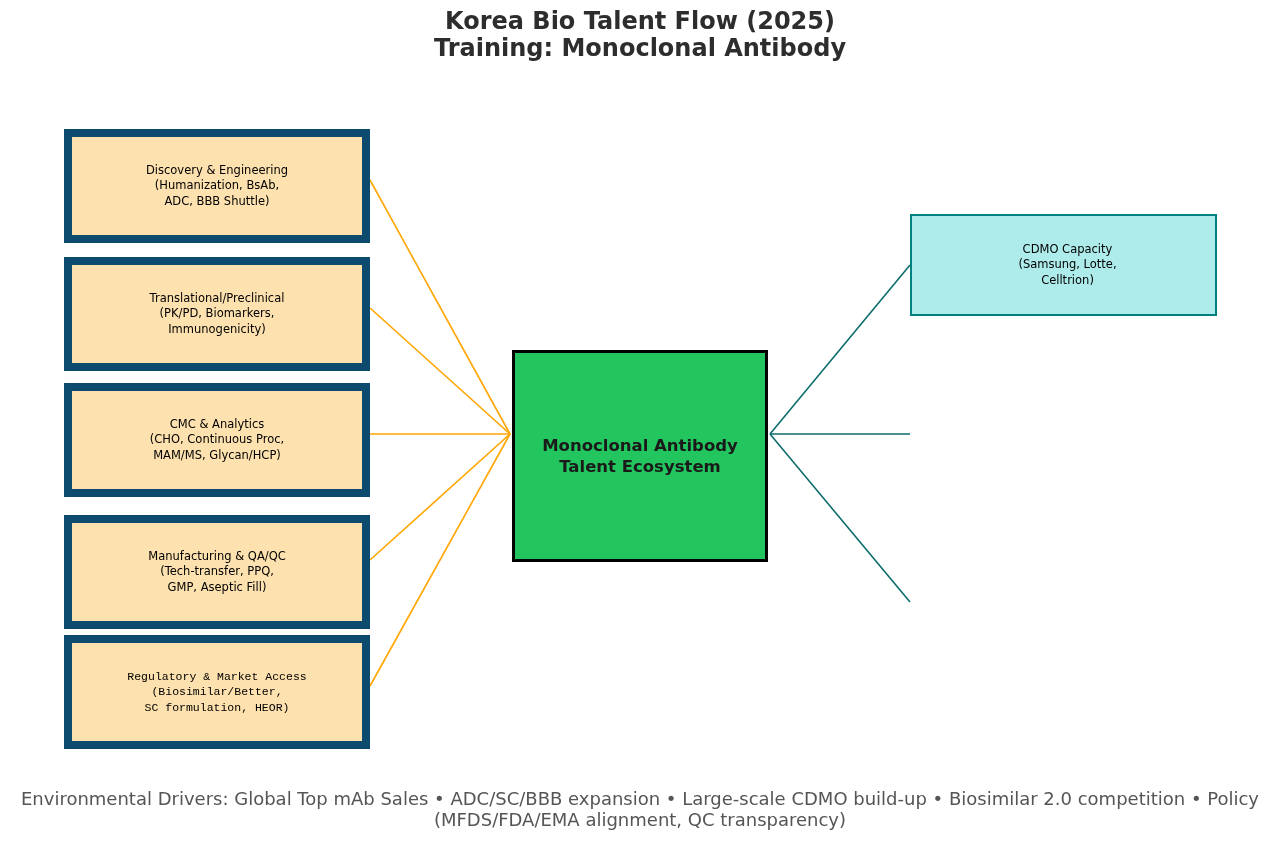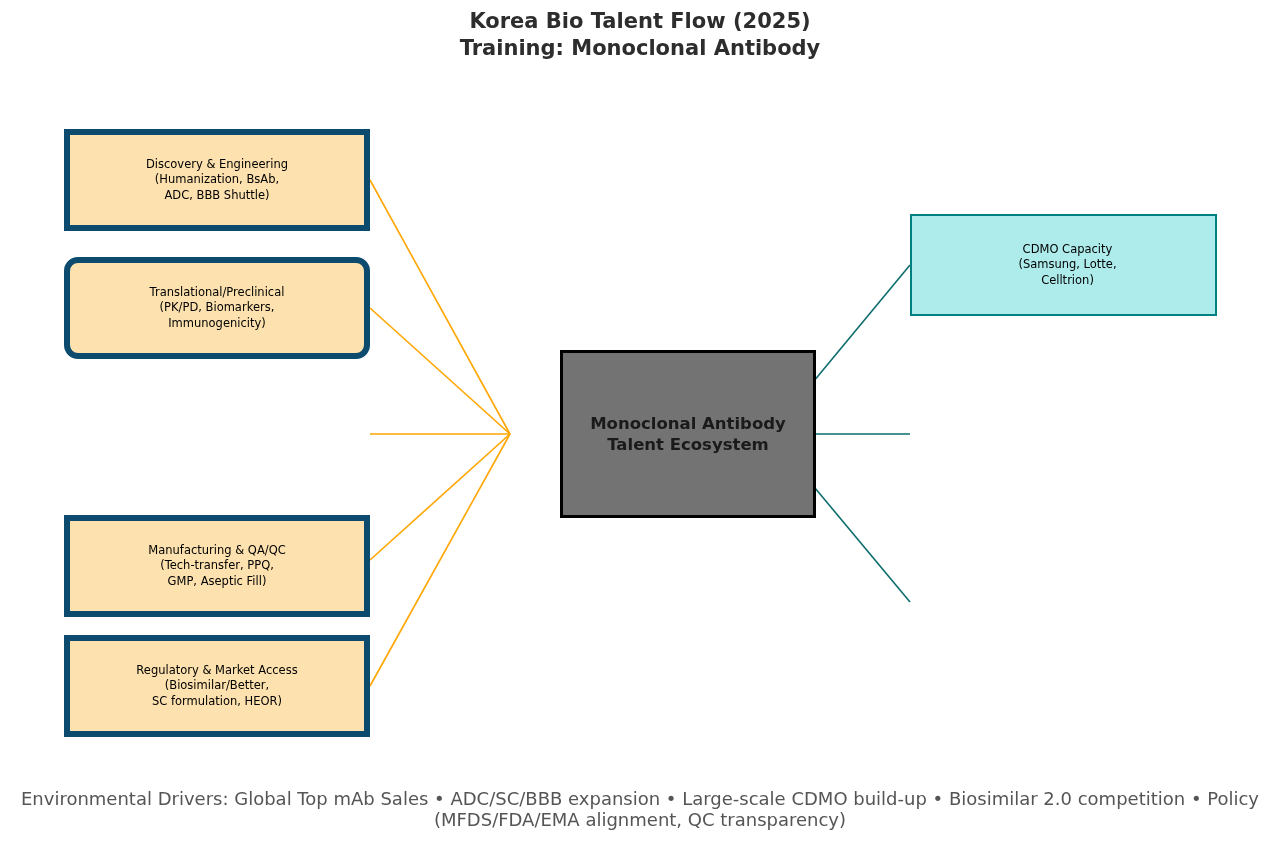--- a/index.html
+++ b/index.html
@@ -22,70 +22,69 @@
     height: 866px;
     z-index: 0;
   }
   .title {
     position: absolute;
     top: 8px;
     left: 0;
     width: 1280px;
     text-align: center;
     font-weight: bold;
-    font-size: 21px;
+    font-size: 24px;
     line-height: 27px;
     color: #2d2d2d;
     z-index: 2;
   }
   .node {
     position: absolute;
     display: flex;
     align-items: center;
     justify-content: center;
     text-align: center;
     white-space: pre-line;
     box-sizing: border-box;
     z-index: 1;
     font-size: 11.5px;
     line-height: 15.5px;
     color: #000000;
   }
   .node.left {
     left: 64px;
     width: 306px;
-    height: 102px;
+    height: 114px;
     background: #FDE1AE;
-    border: 6px solid #0c4a6e;
+    border: 8px solid #0c4a6e;
   }
   .node.right {
     left: 910px;
     width: 307px;
     height: 102px;
     background: #AEECEC;
     border: 2px solid #008080;
   }
   .node.center {
     left: 512px;
     top: 350px;
     width: 256px;
-    height: 168px;
-    background: #737373;
+    height: 212px;
+    background: #22c55e;
     border: 3px solid #000000;
     font-weight: bold;
     font-size: 16.5px;
     line-height: 21px;
     color: #1a1a1a;
-    margin-left: 48px;
   }
   #l1 { top: 129px; }
-  #l2 { top: 257px; border-radius: 14px; }
+  #l2 { top: 257px; }
   #l3 { top: 383px; }
   #l4 { top: 515px; }
-  #l5 { top: 635px; }
+  #l5 { top: 635px; font-family: Liberation Mono, monospace; }
   #r1 { top: 214px; padding-left: 8px; }
   #r2 { top: 383px; }
   #r3 { top: 551px; }
   .footer {
     position: absolute;
     top: 788px;
     left: 0;
     width: 1280px;
     text-align: center;
     font-size: 18px;
@@ -113,20 +112,23 @@
     <div>Korea Bio Talent Flow (2025)</div>
     <div>Training: Monoclonal Antibody</div>
   </div>
 
   <div id="l1" class="node left">Discovery &amp; Engineering
 (Humanization, BsAb,
 ADC, BBB Shuttle)</div>
   <div id="l2" class="node left">Translational/Preclinical
 (PK/PD, Biomarkers,
 Immunogenicity)</div>
+  <div id="l3" class="node left">CMC &amp; Analytics
+(CHO, Continuous Proc,
+MAM/MS, Glycan/HCP)</div>
   <div id="l4" class="node left">Manufacturing &amp; QA/QC
 (Tech-transfer, PPQ,
 GMP, Aseptic Fill)</div>
   <div id="l5" class="node left">Regulatory &amp; Market Access
 (Biosimilar/Better,
 SC formulation, HEOR)</div>
 
   <div class="node center">Monoclonal Antibody
 Talent Ecosystem</div>
 

